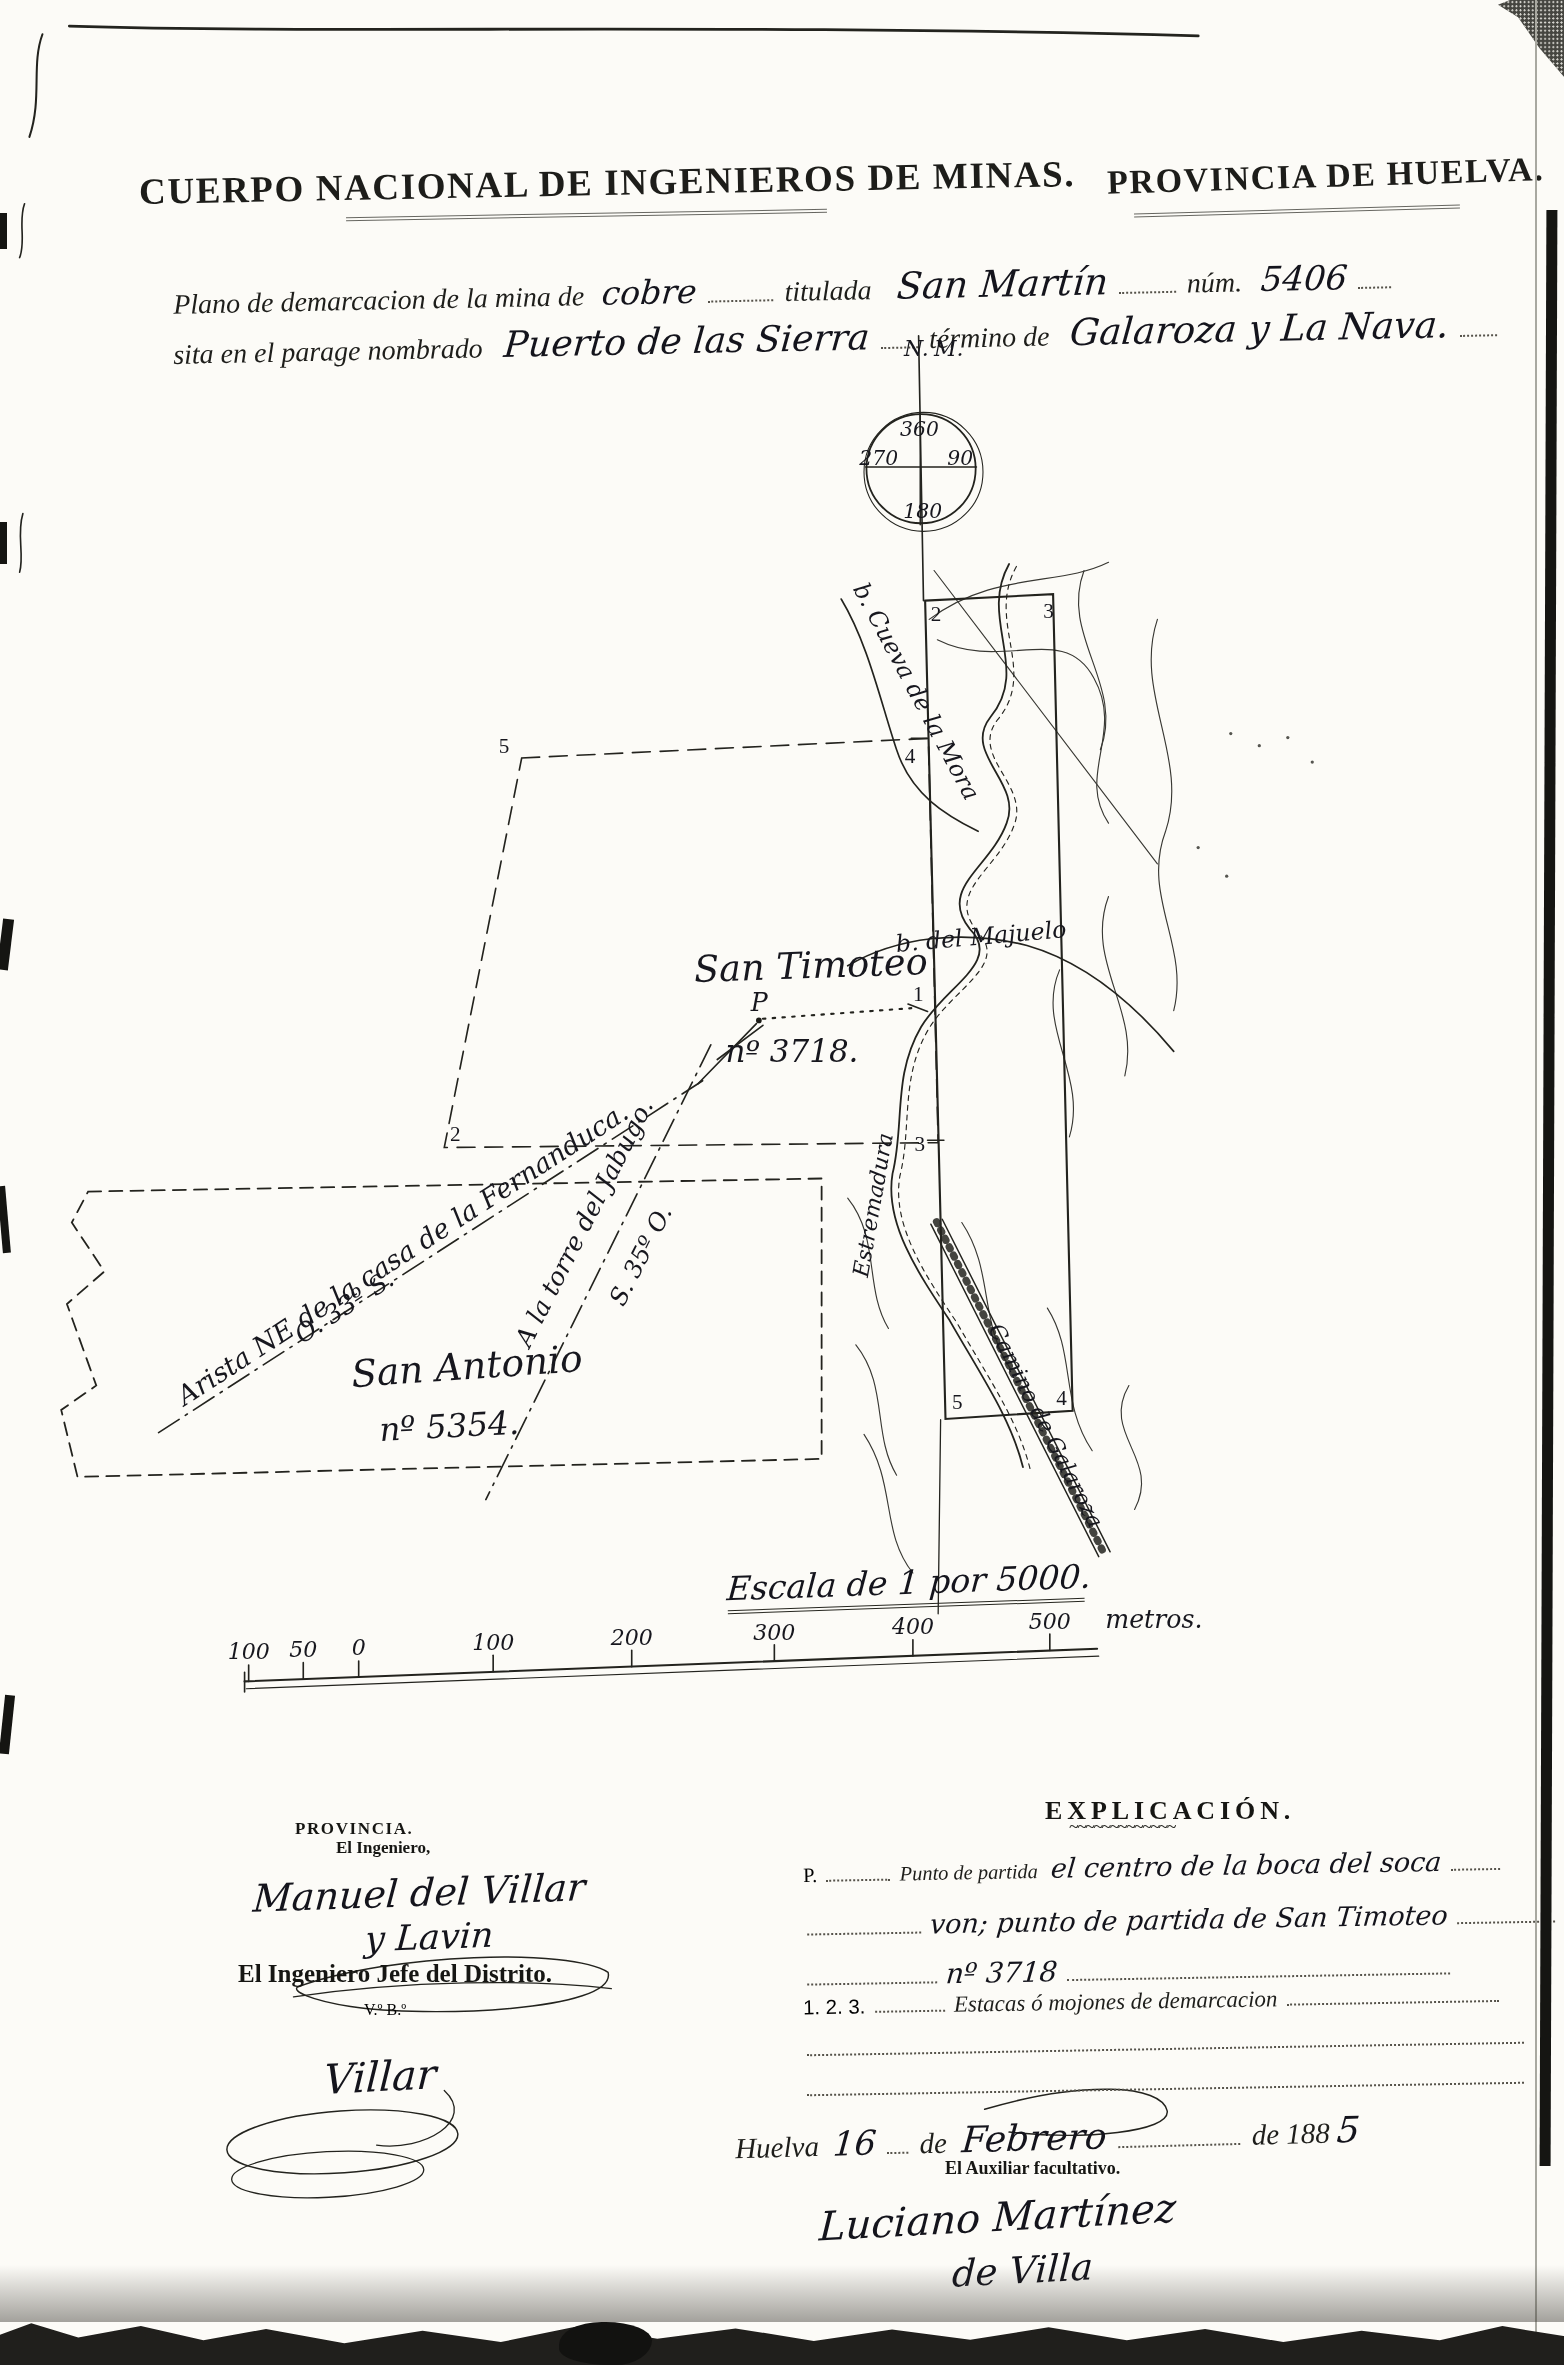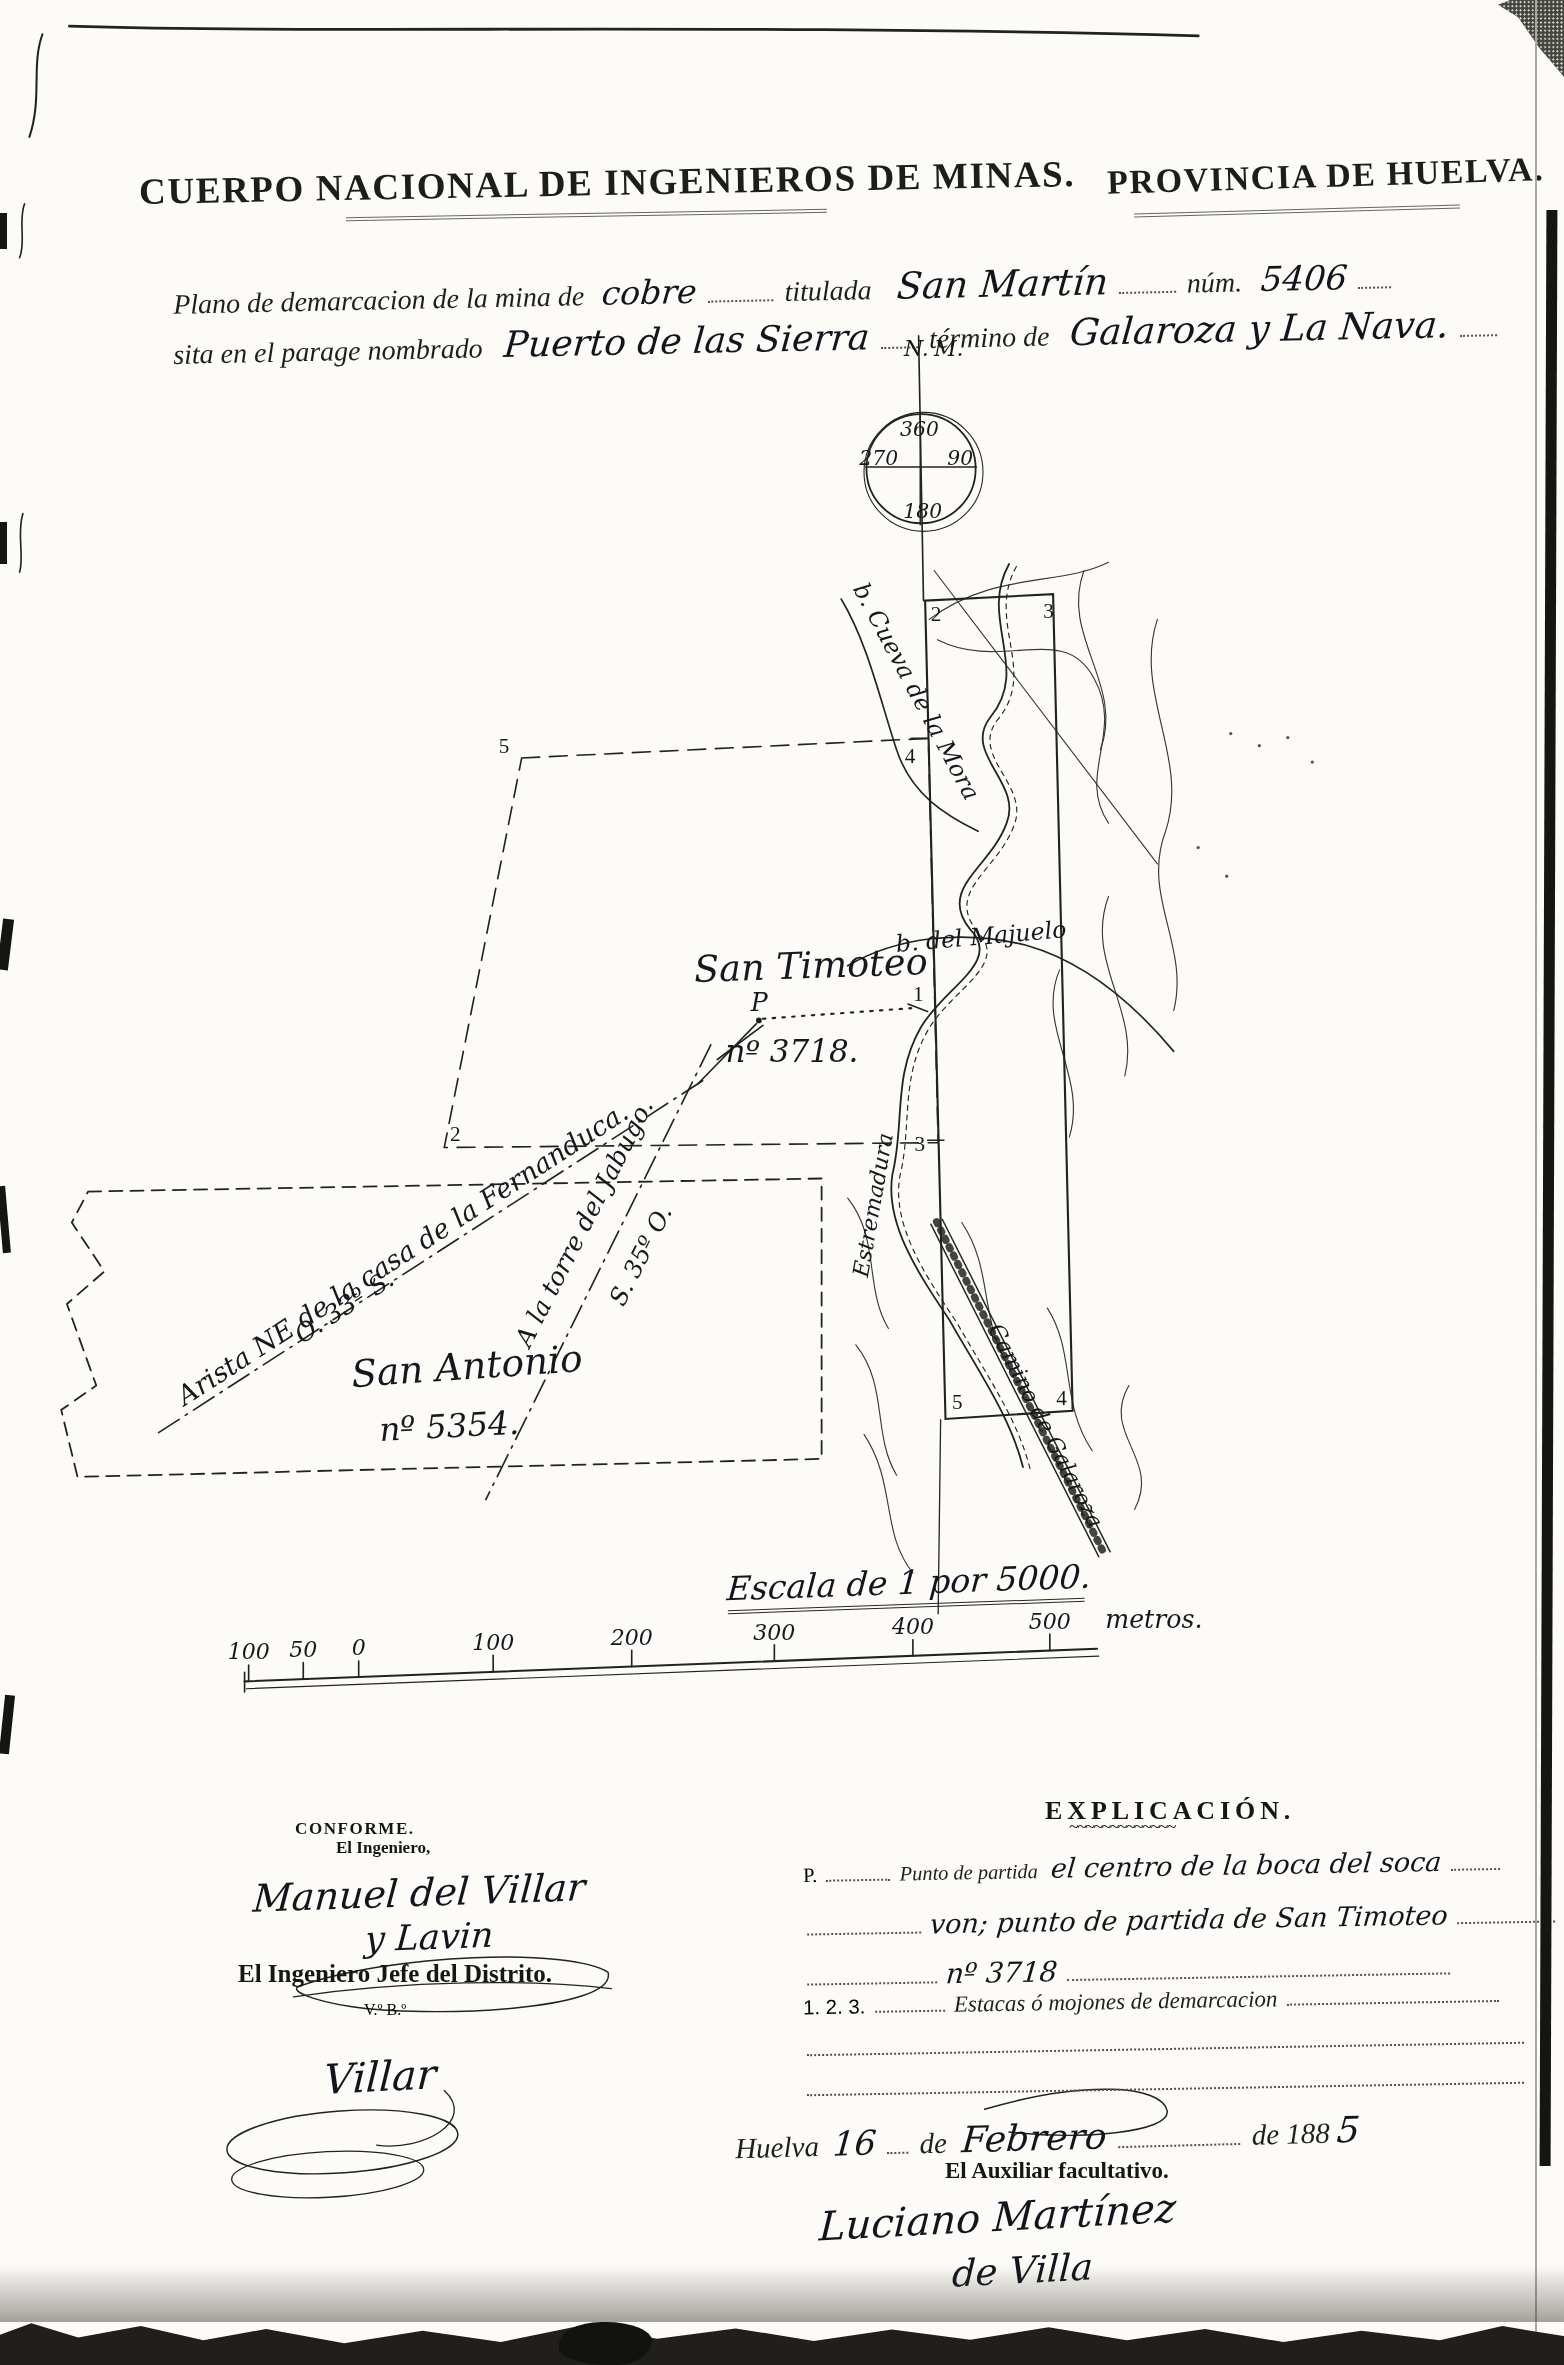--- a/index.html
+++ b/index.html
@@ -207,21 +207,21 @@
       <path class="ln" stroke-width="2" stroke="#4a4a44" d="M30,250 C22,272 32,296 24,316"></path>
       <path class="ln" stroke-width="2" stroke="#4a4a44" d="M28,630 C20,656 30,680 24,702"></path>
     </g>
   </svg>
 
   <div class="abs" style="left:727px;top:1563px;width:357px;font-size:33px;transform:rotate(-2deg);
        border-bottom:4.9px double #26261f;padding-bottom:1.6px;">
     <span class="hw">Escala de 1 por 5000.</span>
   </div>
 
-  <div class="abs bold-print" style="left:295px;top:1819px;font-size:17px;letter-spacing:1.6px;">CONFORME.</div>
+  <div class="abs bold-print" style="left:295px;top:1819px;font-size:17px;letter-spacing:1.6px;">PROVINCIA.</div>
   <div class="abs bold-print" style="left:336px;top:1838px;font-size:17px;">El Ingeniero,</div>
   <div class="abs" style="left:253px;top:1871px;font-size:38px;transform:rotate(-2deg);">
     <span class="hw">Manuel del Villar</span>
   </div>
   <div class="abs" style="left:365px;top:1917px;font-size:35px;transform:rotate(-2deg);">
     <span class="hw">y Lavin</span>
   </div>
   <div class="abs" style="left:364px;top:2001px;font-size:16px;font-family:'Liberation Serif',serif;">V.º B.º</div>
   <div class="abs bold-print" style="left:238px;top:1960px;font-size:25px;">El Ingeniero Jefe del Distrito.</div>
   <div class="abs" style="left:324px;top:2053px;font-size:41px;transform:rotate(-3deg);">
@@ -269,21 +269,21 @@
     <span class="printed-it">Huelva</span>
     <span class="hw" style="font-size:34px;margin-left:6.5px;">16</span>
     <span class="dots" style="width:21px;"></span>
     <span class="printed-it">de</span>
     <span class="hw" style="font-size:36px;margin-left:8.1px;">Febrero</span>
     <span class="dots" style="width:122px;"></span>
     <span class="printed-it">de 188</span>
     <span class="hw" style="font-size:36px;">5</span>
   </div>
 
-  <div class="abs bold-print" style="left:945px;top:2158px;font-size:23px;">El Auxiliar facultativo.</div>
+  <div class="abs bold-print" style="left:945px;top:2158px;font-size:18px;">El Auxiliar facultativo.</div>
   <div class="abs" style="left:819px;top:2194px;font-size:40px;transform:rotate(-3deg);">
     <span class="hw">Luciano Martínez</span>
   </div>
   <div class="abs" style="left:952px;top:2249px;font-size:37px;transform:rotate(-3deg);">
     <span class="hw">de Villa</span>
   </div>
 
   <div class="art halftone" style="left:1498px;top:0;width:67px;height:78px;"></div>
   <div class="art edge-mark" style="left:1543px;top:210px;width:10.6px;height:1956px;transform:rotate(.2deg);"></div>
   <div class="art" style="left:1535px;top:0;width:1.6px;height:2366px;background:#a8a8a0;"></div>

